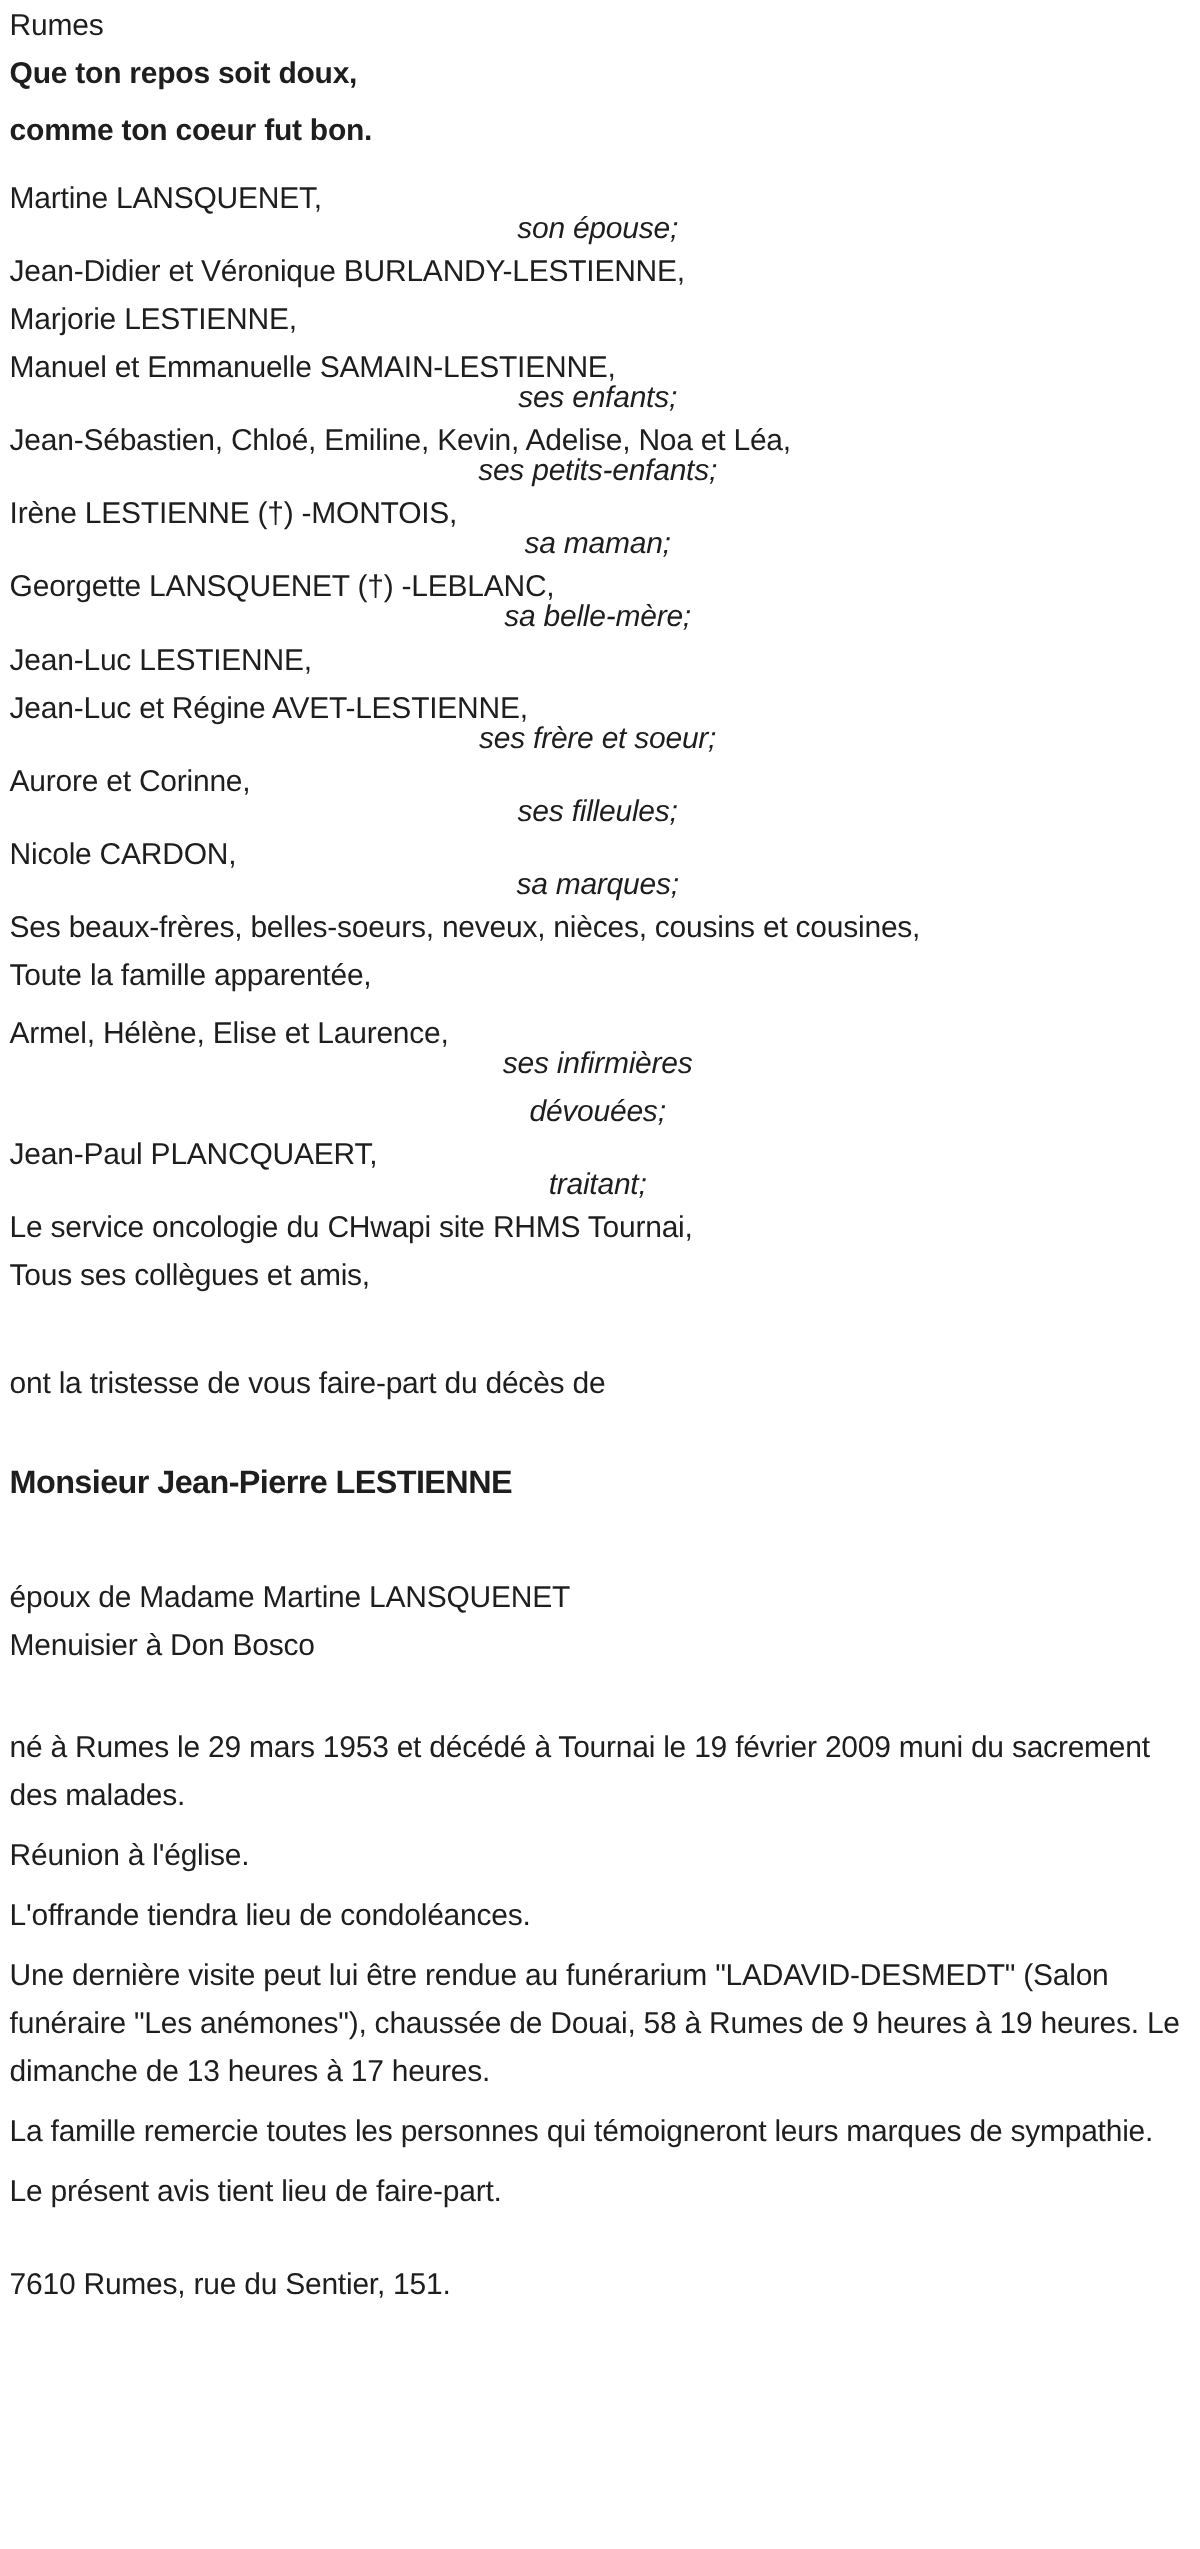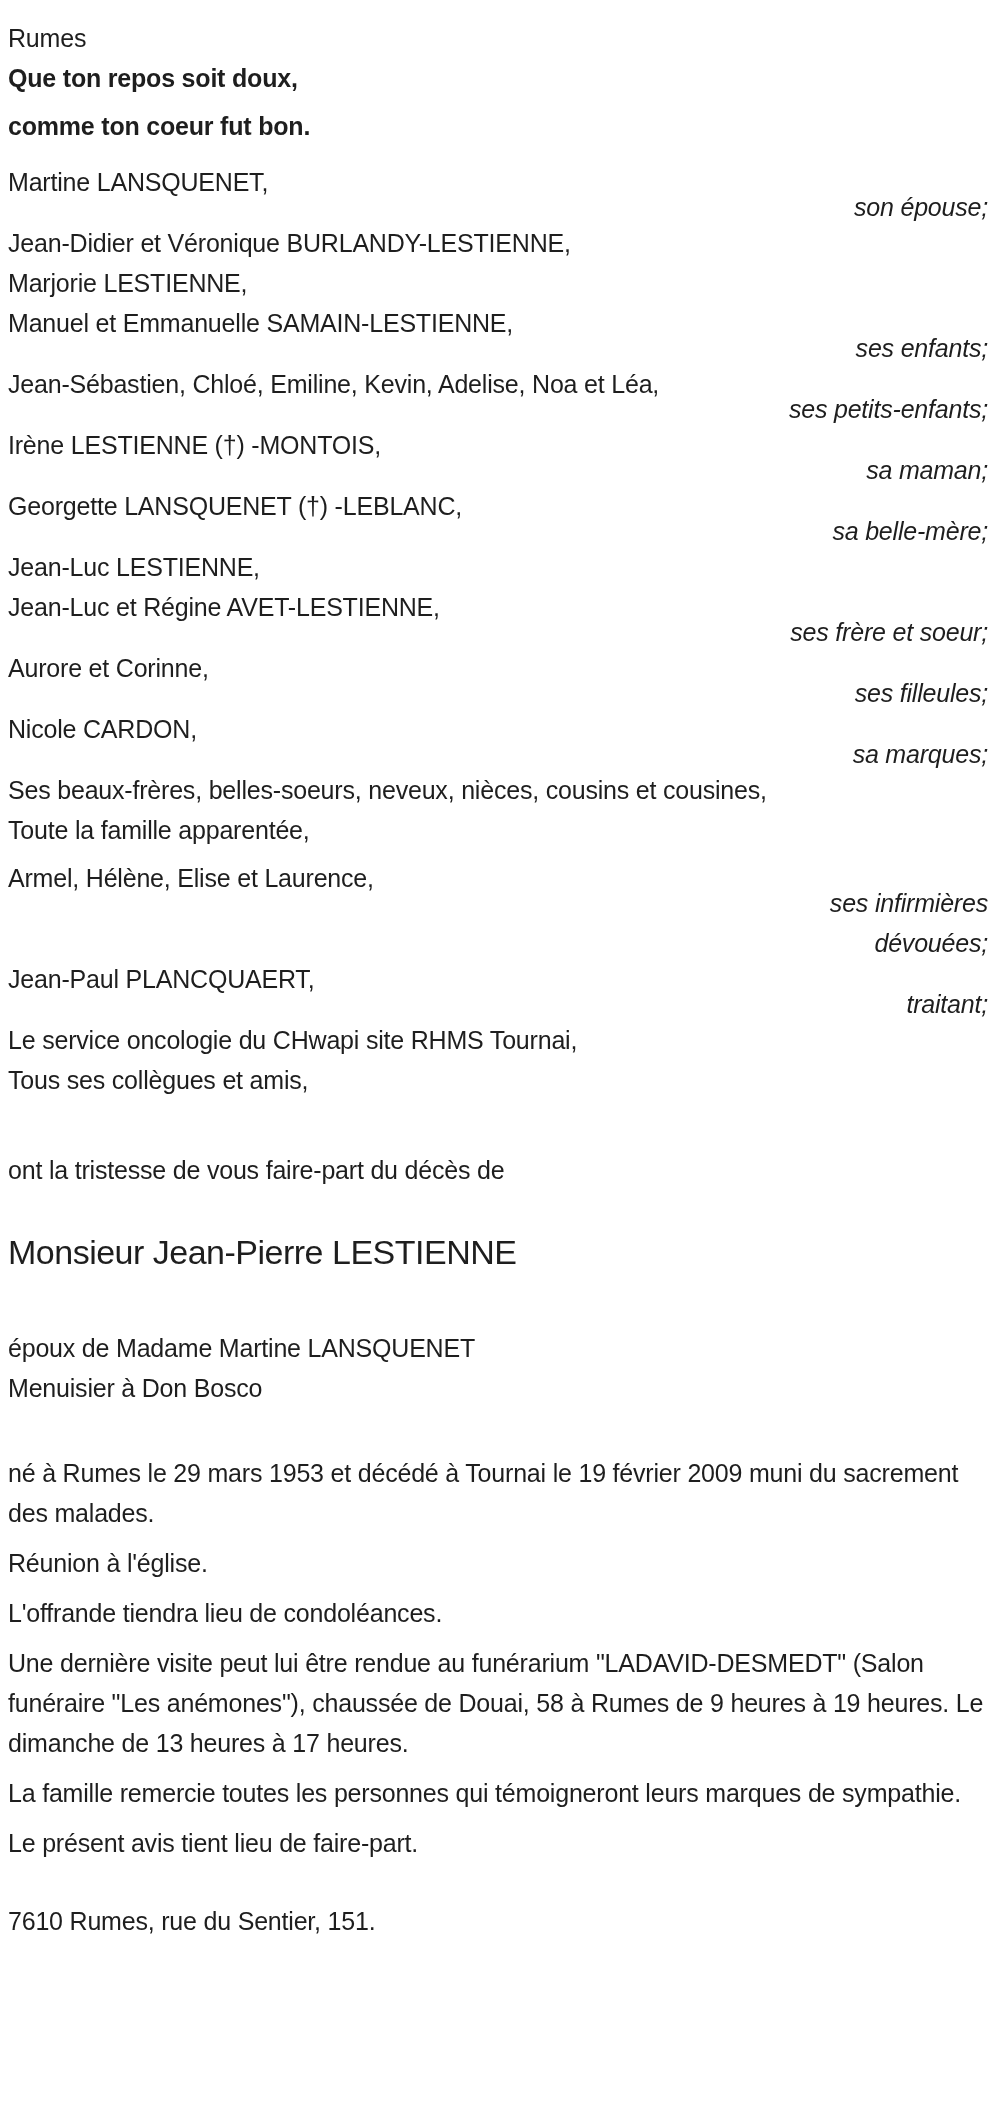--- a/index.html
+++ b/index.html
@@ -12,45 +12,45 @@
     color: #1e1e1e;
     font-family: "Liberation Sans", "DejaVu Sans", sans-serif;
     font-stretch: semi-condensed;
     letter-spacing: -0.2px;
     font-size: 25px;
     line-height: 40px;
   }
   .page {
     box-sizing: border-box;
     min-height: 2124px;
-    padding: 18px 12px 24px 8px;
+    padding: 1px 12px 24px 8px;
   }
   p { margin: 0; }
 
   .place { margin: 0; }
   .epitaph { font-weight: bold; }
   .epitaph + .epitaph { margin-top: 8px; }
 
   .mourners { margin-top: 16px; }
   .mourner-group + .mourner-group { margin-top: -4px; }
   .mourner-group.no-relation + .mourner-group { margin-top: 8px; }
   .name-line { text-align: left; }
   .relation { margin-top: -15px; }
   .relation-line {
-    text-align: right;
+    text-align: center;
     font-style: italic;
   }
 
   .intro { margin-top: 50px; }
 
   h1.deceased-name {
     margin: 38px 0 0 0;
-    font-size: 34px;
+    font-size: 27px;
     line-height: 48px;
-    font-weight: 400;
+    font-weight: 700;
     letter-spacing: -0.5px;
   }
 
   .deceased-details { margin-top: 52px; }
 
   .para { margin-top: 10px; }
   .gap-above { margin-top: 45px; }
 
   .address { margin-top: 38px; }
 

